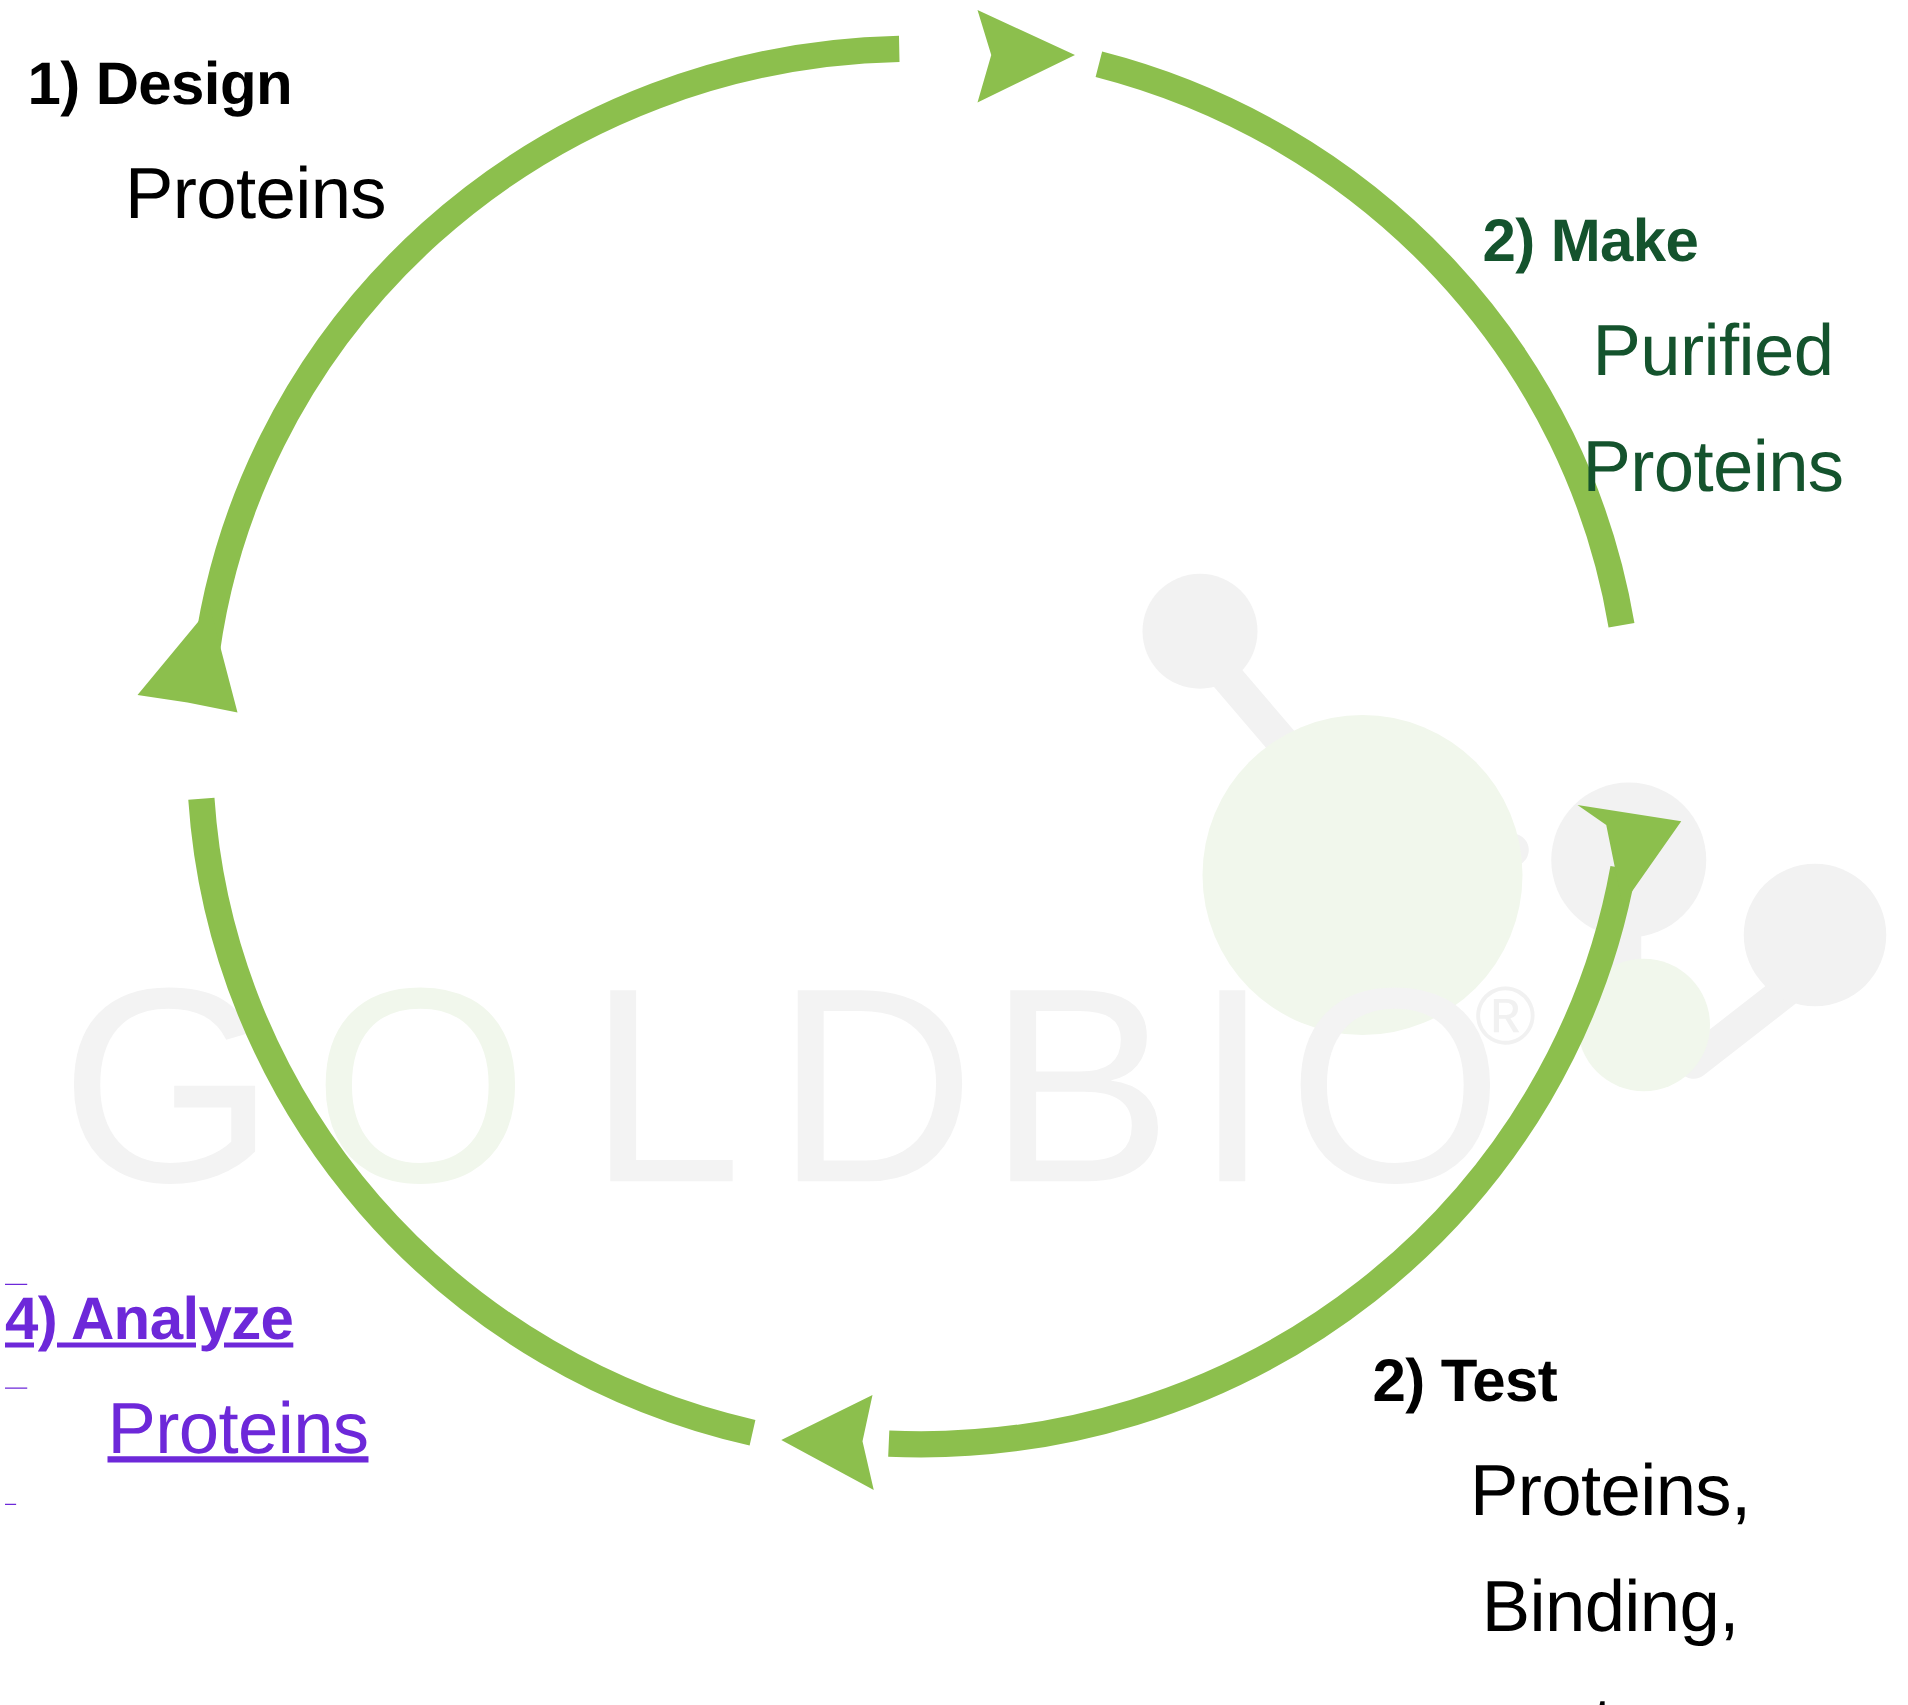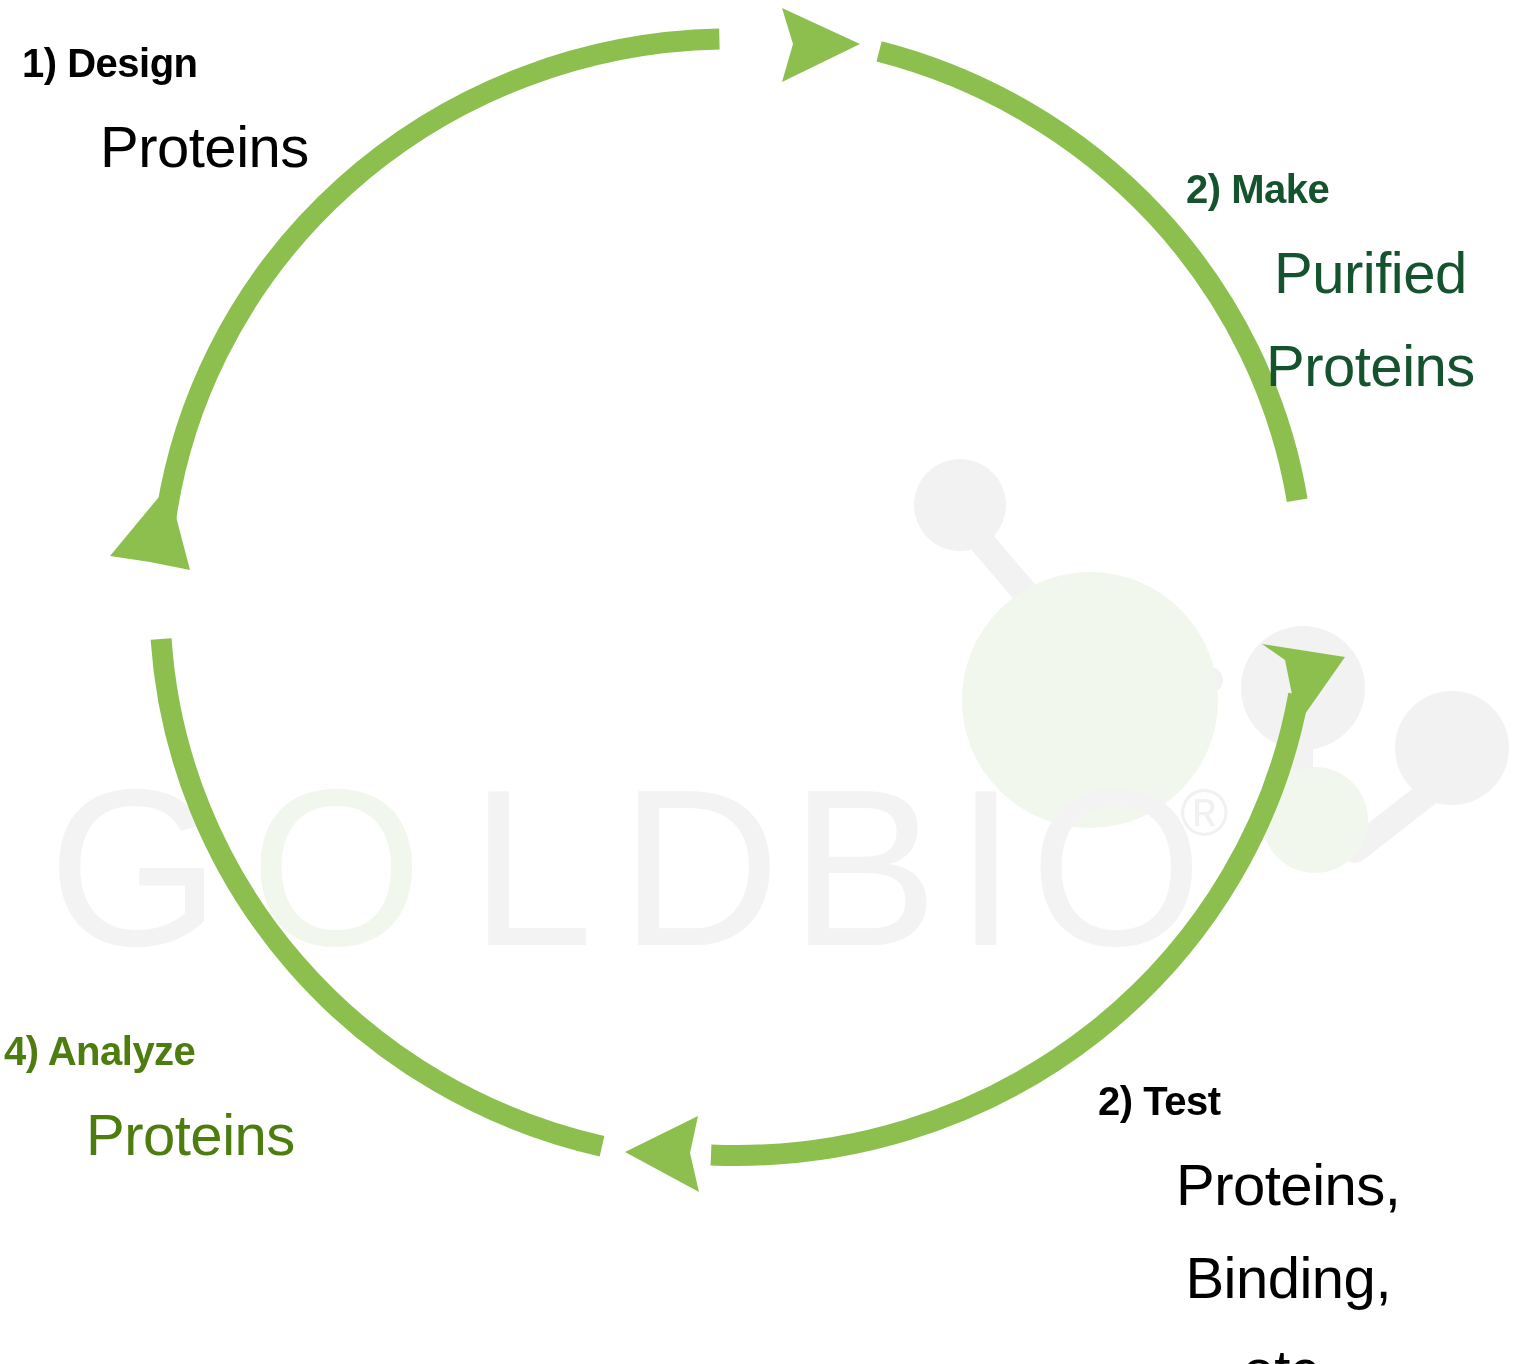--- a/index.html
+++ b/index.html
@@ -29,21 +29,21 @@
 
   
   .step-label {
     position: absolute;
     color: #000000;
     line-height: 1.03;
     white-space: pre;
   }
   .step-head {
     font-weight: bold;
-    font-size: 40px;
+    font-size: 48px;
     letter-spacing: -0.5px;
     display: block;
   }
   .step-sub {
     font-weight: normal;
     font-size: 58px;
     letter-spacing: -0.5px;
     display: block;
     text-align: center;
   }
@@ -143,18 +143,18 @@
     <span class="step-sub">Proteins</span>
   </div>
 
   <div class="step-label" id="label-test" style="color: rgb(0, 0, 0);">
     <span class="step-head">2) Test</span>
     <span class="step-sub">Proteins,</span>
     <span class="step-sub">Binding,</span>
     <span class="step-sub">etc.</span>
   </div>
 
-  <div class="step-label" id="label-analyze" style="color: #4d7c0f;">
+  <div class="step-label" id="label-analyze" style="color: #6d28d9; text-decoration: underline;">
     <span class="step-head">4) Analyze</span>
     <span class="step-sub">Proteins</span>
   </div>
 
 </div>
 
 </body></html>

